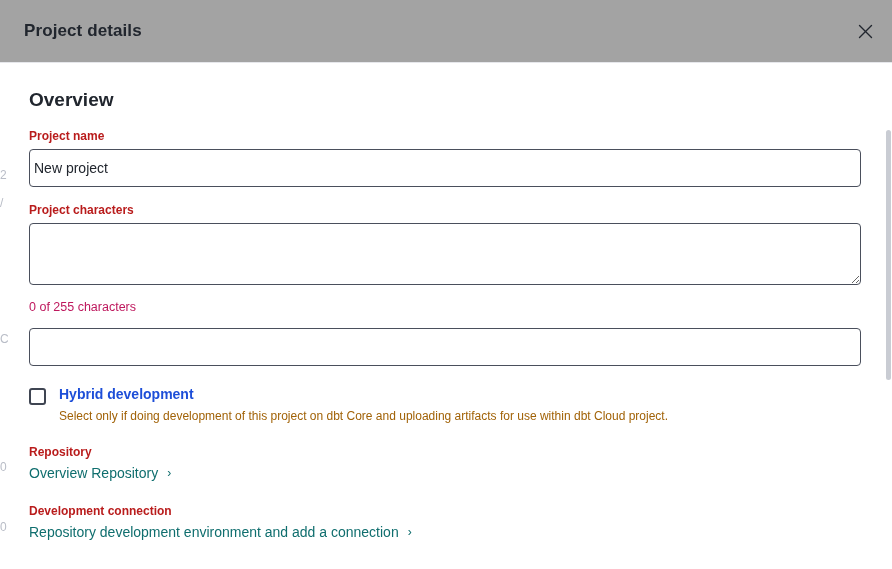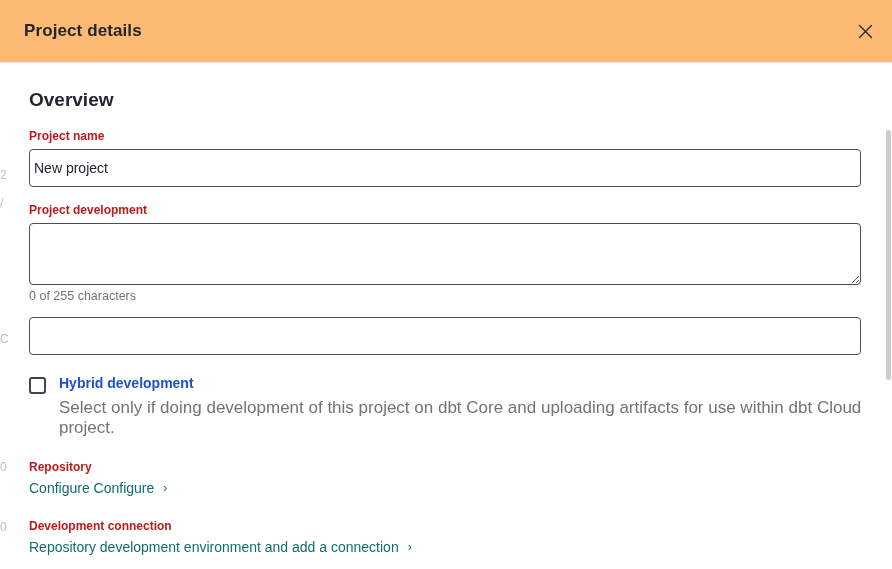--- a/index.html
+++ b/index.html
@@ -42,21 +42,21 @@
     width: 10px;
   }
 
   
   .modal-header {
     position: absolute;
     left: 0;
     top: 0;
     width: 892px;
     height: 63px;
-    background: #fdba74;
+    background: #a3a3a3;
     border-bottom: 1px solid #e6e7eb;
     display: flex;
     align-items: center;
   }
   .modal-title {
     margin-left: 24px;
     font-size: 17px;
     font-weight: bold;
     color: #21262e;
     letter-spacing: 0.1px;
@@ -127,22 +127,22 @@
     padding: 8px 12px;
     font-size: 14px;
     font-family: "Liberation Sans", sans-serif;
     color: #21262e;
     background: #ffffff;
     resize: vertical;
     outline: none;
   }
   .helper-text {
     font-size: 12.5px;
-    color: #737373;
-    margin-top: 4px;
+    color: #be185d;
+    margin-top: 15px;
   }
 
   .gap-16 { height: 16px; }
   .gap-18 { height: 18px; }
   .gap-14 { height: 14px; }
 
   
   .check-row {
     margin: 20px 0 0 21px;
     display: flex;
@@ -161,22 +161,22 @@
   .check-texts {
     margin-left: 13px;
   }
   .check-title {
     font-size: 14px;
     font-weight: bold;
     color: #1d4ed8;
     line-height: 1.2;
   }
   .check-desc {
-    font-size: 17px;
-    color: #737373;
+    font-size: 12px;
+    color: #a16207;
     margin-top: 6px;
   }
 
   
   .link-group {
     margin: 22px 0 0 21px;
   }
   .link-group .field-label { margin-bottom: 5px; }
   .link-row {
     display: inline-flex;
@@ -245,21 +245,21 @@
     <div class="gap-18"></div>
 
     <div class="field">
       <label class="field-label">Project name</label>
       <input class="text-input" type="text" value="New project" style="">
     </div>
 
     <div class="gap-16"></div>
 
     <div class="field">
-      <label class="field-label">Project development</label>
+      <label class="field-label">Project characters</label>
       <textarea class="text-area" placeholder="" style=""></textarea>
       <div class="helper-text">0 of 255 characters</div>
     </div>
 
     <div class="gap-14"></div>
 
     <div class="field">
       <input class="text-input" type="text" value="" style="">
     </div>
 
@@ -267,21 +267,21 @@
       <div class="checkbox"></div>
       <div class="check-texts">
         <div class="check-title">Hybrid development</div>
         <div class="check-desc">Select only if doing development of this project on dbt Core and uploading artifacts for use within dbt Cloud project.</div>
       </div>
     </div>
 
     <div class="link-group">
       <div class="field-label">Repository</div>
       <a class="link-row">
-        <span>Configure Configure</span>
+        <span>Overview Repository</span>
         <span class="chev">›</span>
       </a>
     </div>
 
     <div class="link-group">
       <div class="field-label">Development connection</div>
       <a class="link-row">
         <span>Repository development environment and add a connection</span>
         <span class="chev">›</span>
       </a>

